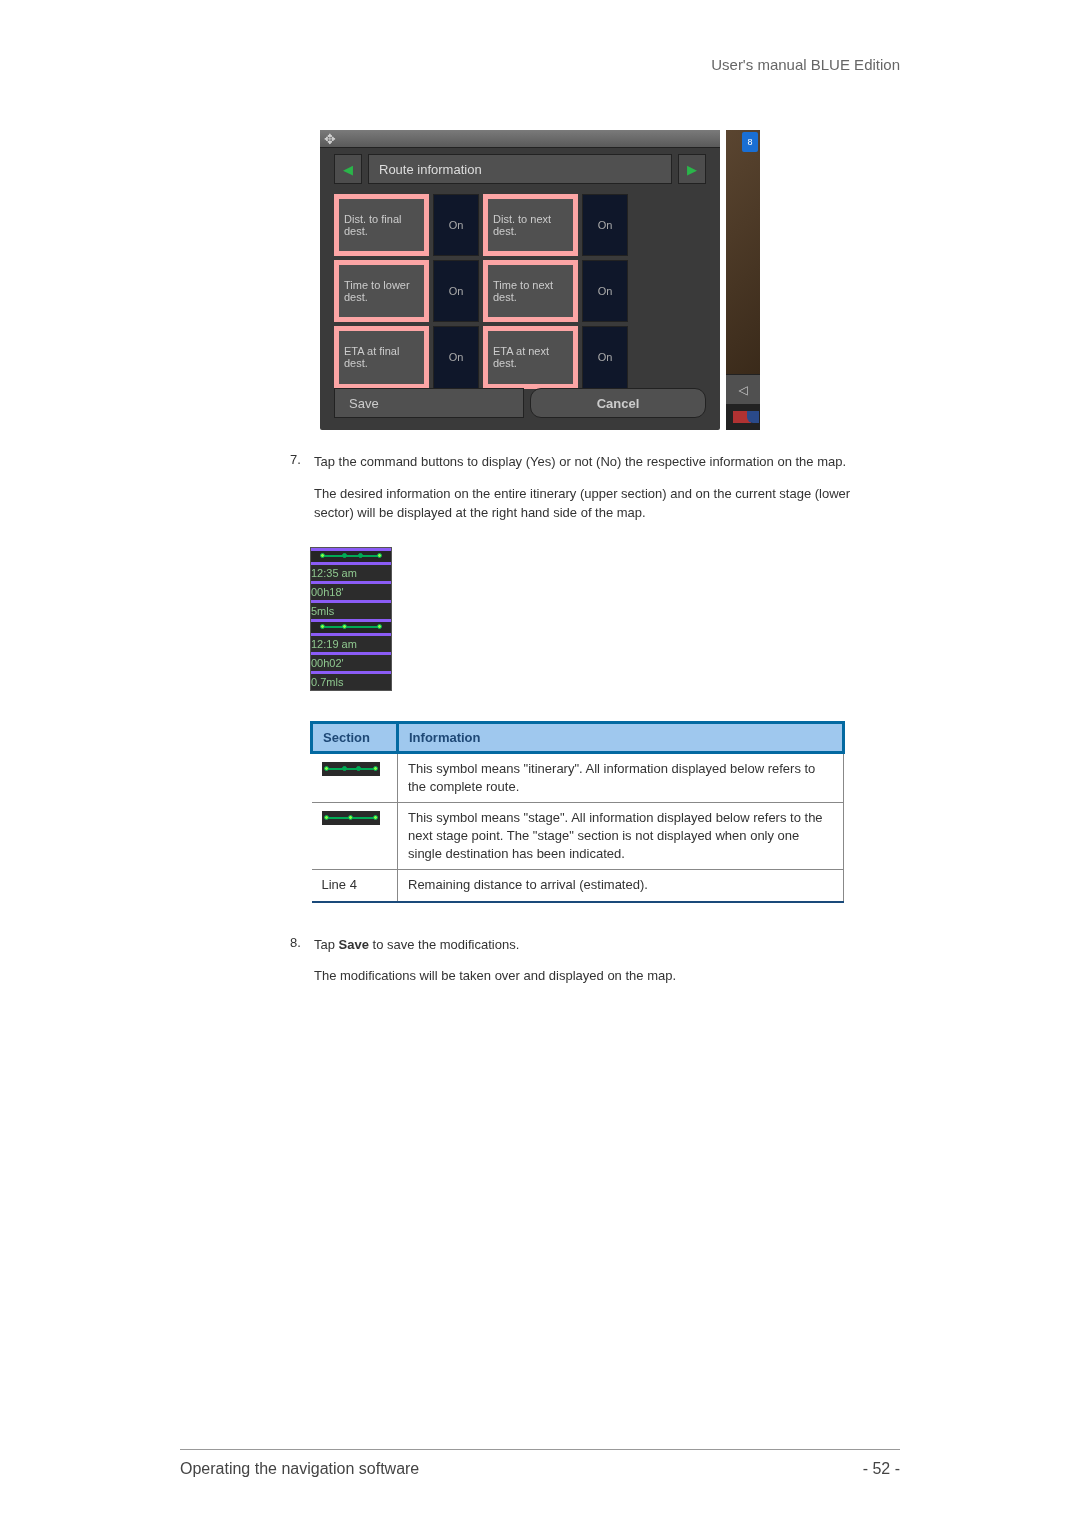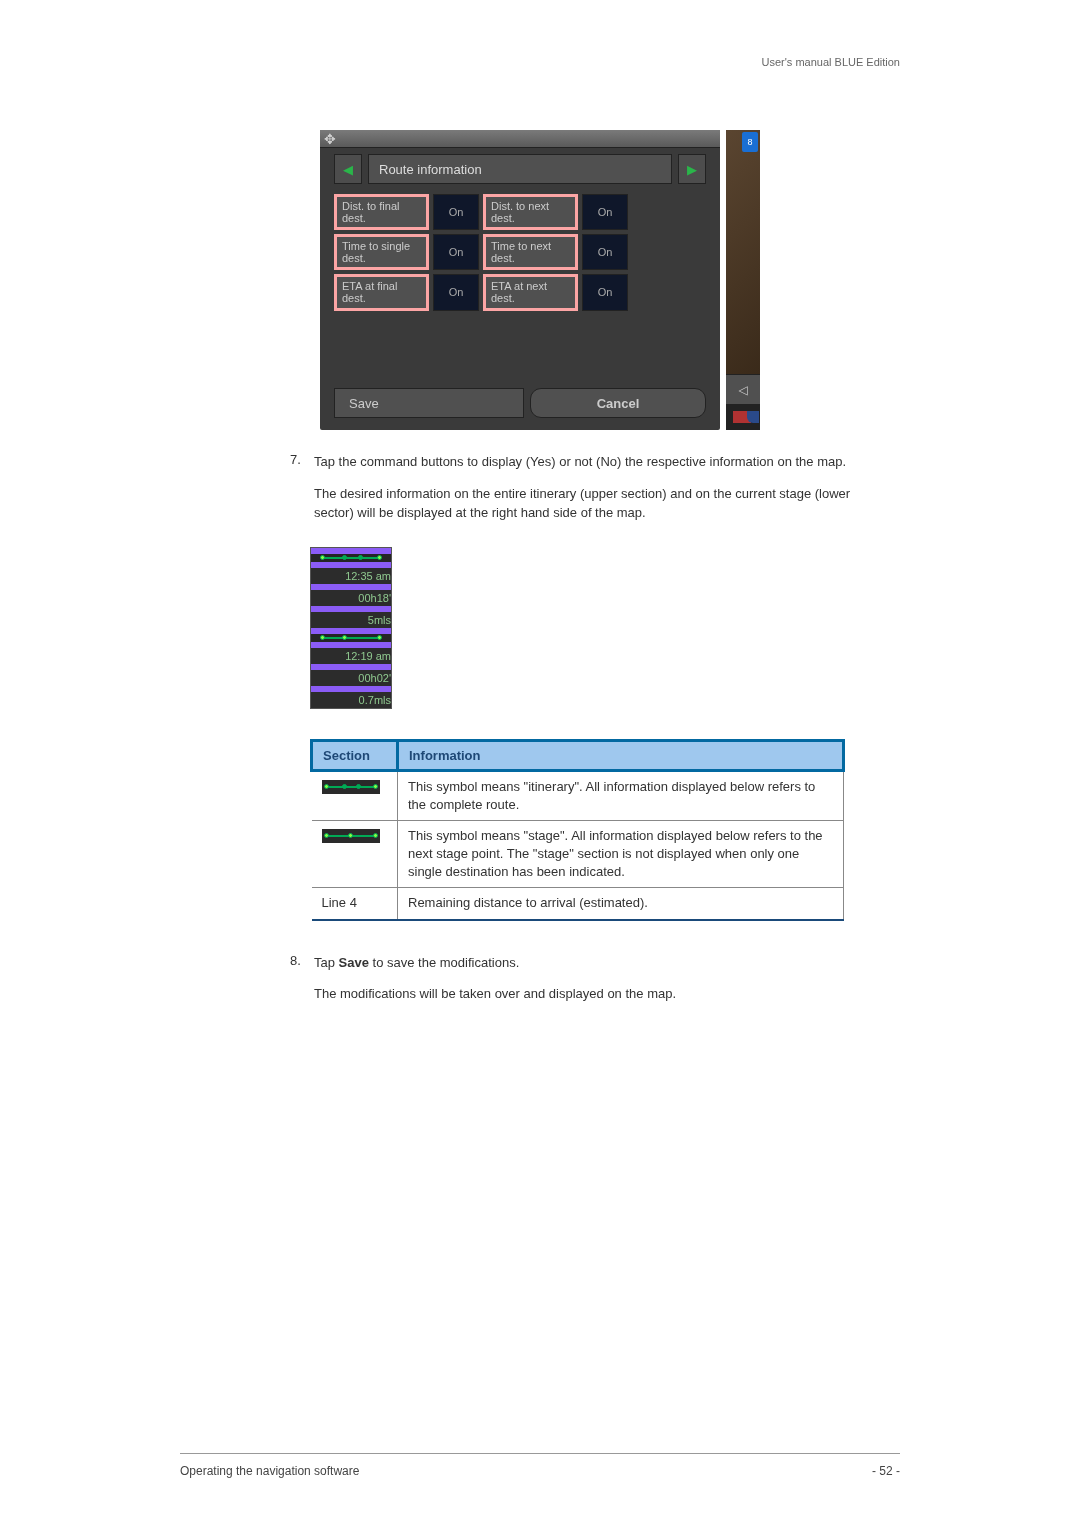--- a/index.html
+++ b/index.html
@@ -12,21 +12,21 @@
 .page {
   width: 1080px;
   height: 1528px;
   position: relative;
   padding: 60px 180px 60px 180px;
 }
 .header-right {
   position: absolute;
   top: 56px;
   right: 180px;
-  font-size: 11px;
+  font-size: 15px;
   color: #666;
 }
 .content {
   margin-left: 130px;
   margin-top: 70px;
 }
 .device-screenshot {
   width: 400px;
   height: 300px;
   background: #3a3a3a;
@@ -78,24 +78,24 @@
   font-size: 13px;
 }
 .ds-grid {
   display: grid;
   grid-template-columns: 95px 46px 95px 46px;
   gap: 4px;
   padding: 10px 14px;
 }
 .ds-label {
   background: #505050;
-  border: 3px solid #fca5a5;
+  border: 5px solid #fca5a5;
   color: #ccc;
   font-size: 11px;
-  padding: 3px 5px;
+  padding: 14px 5px;
   line-height: 1.1;
   display: flex;
   align-items: center;
 }
 .ds-toggle {
   background: #0f172a;
   border: 1px solid #222;
   color: #aaa;
   font-size: 11px;
   display: flex;
@@ -189,23 +189,23 @@
 .info-strip {
   margin-top: 22px;
   margin-left: 0;
   width: 82px;
   border: 1px solid #555;
 }
 .info-row {
   background: #2c2c2c;
   color: #8fc88f;
   font-size: 11px;
-  text-align: right;
+  text-align: left;
   line-height: 16px;
-  border-top: 6px solid #8b5cf6;
+  border-top: 3px solid #8b5cf6;
 }
 .info-row.sym {
   display: flex;
   justify-content: center;
   align-items: center;
   height: 14px;
   background: #252525;
 }
 .sym-bar { width: 58px; height: 2px; background: #0a5; margin: 0 auto; position: relative; }
 .sym-dot { position:absolute; width:5px; height:5px; border-radius:50%; background:#8f4; border:1px solid #0a5; }
@@ -251,21 +251,21 @@
 
 .footer {
   position: absolute;
   bottom: 50px;
   left: 180px;
   right: 180px;
   border-top: 1px solid #999;
   padding-top: 10px;
   display: flex;
   justify-content: space-between;
-  font-size: 12px;
+  font-size: 16px;
   color: #444;
 }
 </style>
 </head>
 <body>
 
 <div class="page">
   <div class="header-right">User's manual BLUE Edition</div>
 
   <div class="content">
@@ -280,21 +280,21 @@
         <div class="ds-title-box">Route information</div>
         <div class="ds-nav-btn">▶</div>
       </div>
 
       <div class="ds-grid">
         <div class="ds-label">Dist. to final dest.</div>
         <div class="ds-toggle">On</div>
         <div class="ds-label">Dist. to next dest.</div>
         <div class="ds-toggle">On</div>
 
-        <div class="ds-label">Time to single dest.</div>
+        <div class="ds-label">Time to lower dest.</div>
         <div class="ds-toggle">On</div>
         <div class="ds-label">Time to next dest.</div>
         <div class="ds-toggle">On</div>
 
         <div class="ds-label">ETA at final dest.</div>
         <div class="ds-toggle">On</div>
         <div class="ds-label">ETA at next dest.</div>
         <div class="ds-toggle">On</div>
       </div>
 

